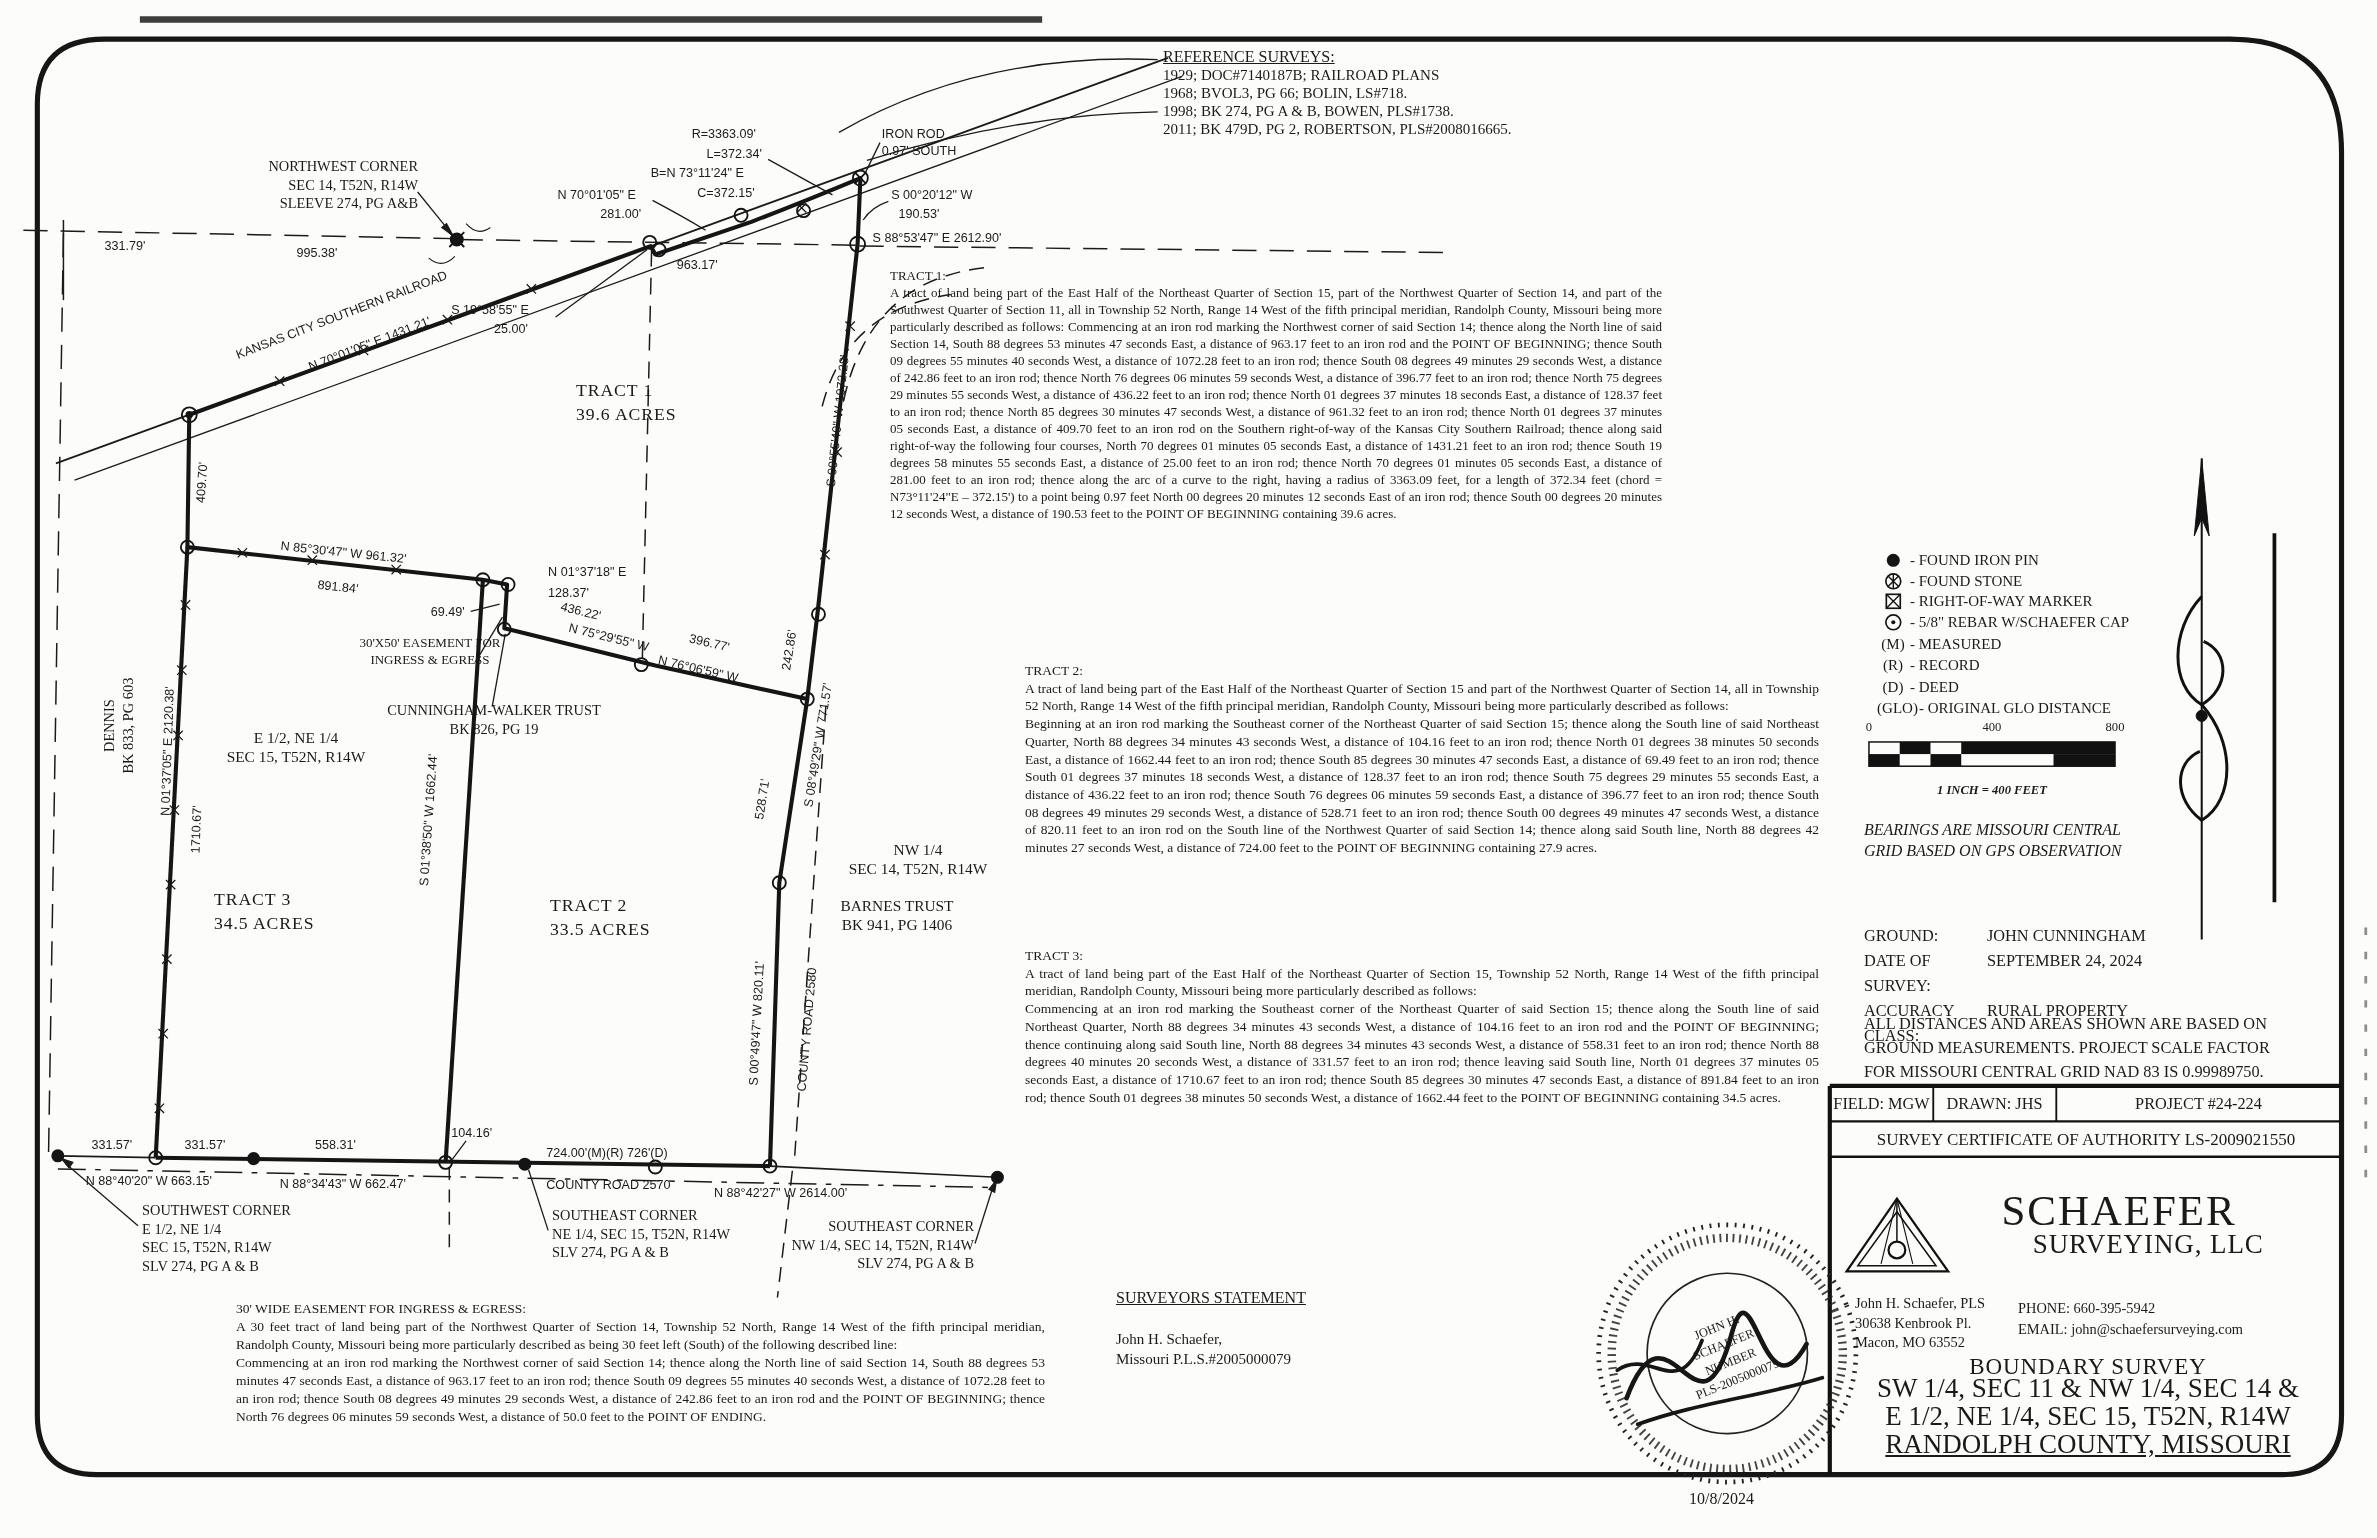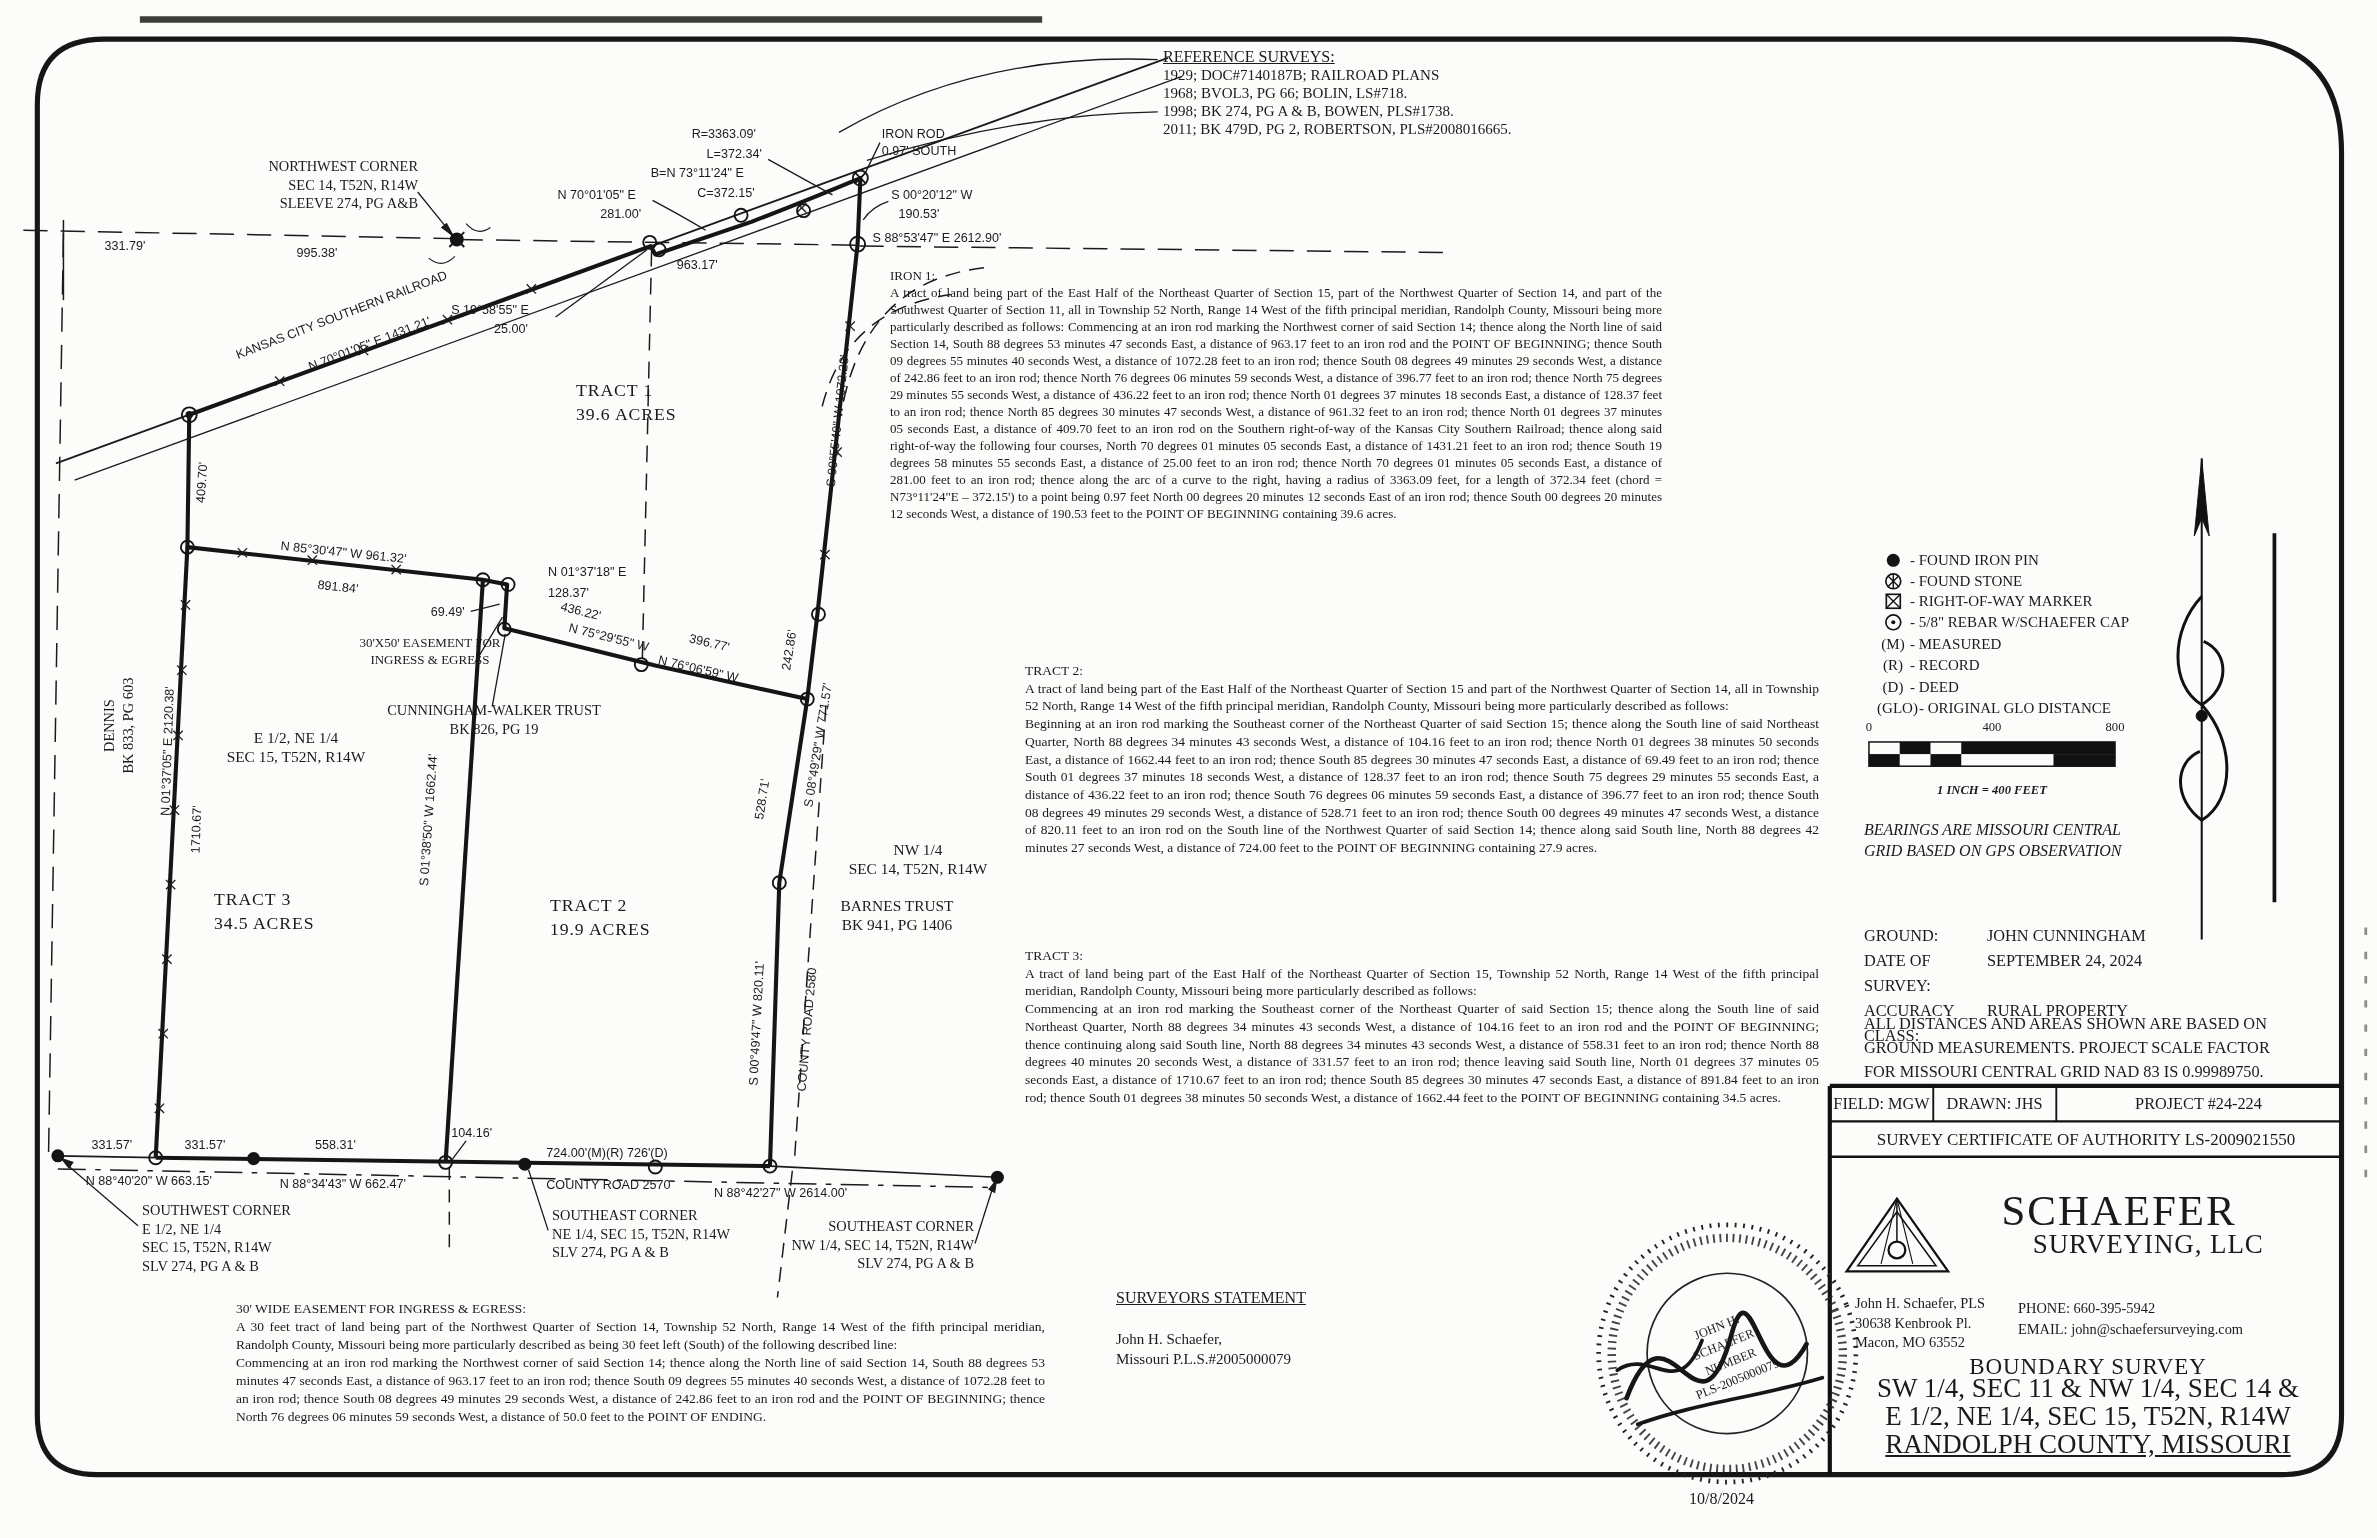--- a/index.html
+++ b/index.html
@@ -313,29 +313,29 @@
     <div>DENNIS</div>
     <div>BK 833, PG 603</div>
   </div>
 
   <div class="abs tract-label" style="left:576px;top:378px;width:186px">
     <div>TRACT 1</div>
     <div>39.6 ACRES</div>
   </div>
   <div class="abs tract-label" style="left:550px;top:893px;width:186px">
     <div>TRACT 2</div>
-    <div>19.9 ACRES</div>
+    <div>33.5 ACRES</div>
   </div>
   <div class="abs tract-label" style="left:214px;top:887px;width:186px">
     <div>TRACT 3</div>
     <div>34.5 ACRES</div>
   </div>
 
   <div class="abs para" style="left:890px;top:267px;width:772px;font-size:13px;line-height:17px">
-    <div class="hd">IRON 1:</div>
+    <div class="hd">TRACT 1:</div>
     <div class="jus">A tract of land being part of the East Half of the Northeast Quarter of Section 15, part of the Northwest Quarter of Section 14, and part of the Southwest Quarter of Section 11, all in Township 52 North, Range 14 West of the fifth principal meridian, Randolph County, Missouri being more particularly described as follows: Commencing at an iron rod marking the Northwest corner of said Section 14; thence along the North line of said Section 14, South 88 degrees 53 minutes 47 seconds East, a distance of 963.17 feet to an iron rod and the POINT OF BEGINNING; thence South 09 degrees 55 minutes 40 seconds West, a distance of 1072.28 feet to an iron rod; thence South 08 degrees 49 minutes 29 seconds West, a distance of 242.86 feet to an iron rod; thence North 76 degrees 06 minutes 59 seconds West, a distance of 396.77 feet to an iron rod; thence North 75 degrees 29 minutes 55 seconds West, a distance of 436.22 feet to an iron rod; thence North 01 degrees 37 minutes 18 seconds East, a distance of 128.37 feet to an iron rod; thence North 85 degrees 30 minutes 47 seconds West, a distance of 961.32 feet to an iron rod; thence North 01 degrees 37 minutes 05 seconds East, a distance of 409.70 feet to an iron rod on the Southern right-of-way of the Kansas City Southern Railroad; thence along said right-of-way the following four courses, North 70 degrees 01 minutes 05 seconds East, a distance of 1431.21 feet to an iron rod; thence South 19 degrees 58 minutes 55 seconds East, a distance of 25.00 feet to an iron rod; thence North 70 degrees 01 minutes 05 seconds East, a distance of 281.00 feet to an iron rod; thence along the arc of a curve to the right, having a radius of 3363.09 feet, for a length of 372.34 feet (chord = N73°11'24"E – 372.15') to a point being 0.97 feet North 00 degrees 20 minutes 12 seconds East of an iron rod; thence South 00 degrees 20 minutes 12 seconds West, a distance of 190.53 feet to the POINT OF BEGINNING containing 39.6 acres.</div>
   </div>
 
   <div class="abs para" style="left:1025px;top:662px;width:794px;font-size:13.5px;line-height:17.7px">
     <div class="hd">TRACT 2:</div>
     <div class="jus">A tract of land being part of the East Half of the Northeast Quarter of Section 15 and part of the Northwest Quarter of Section 14, all in Township 52 North, Range 14 West of the fifth principal meridian, Randolph County, Missouri being more particularly described as follows:
 Beginning at an iron rod marking the Southeast corner of the Northeast Quarter of said Section 15; thence along the South line of said Northeast Quarter, North 88 degrees 34 minutes 43 seconds West, a distance of 104.16 feet to an iron rod; thence North 01 degrees 38 minutes 50 seconds East, a distance of 1662.44 feet to an iron rod; thence South 85 degrees 30 minutes 47 seconds East, a distance of 69.49 feet to an iron rod; thence South 01 degrees 37 minutes 18 seconds West, a distance of 128.37 feet to an iron rod; thence South 75 degrees 29 minutes 55 seconds East, a distance of 436.22 feet to an iron rod; thence South 76 degrees 06 minutes 59 seconds East, a distance of 396.77 feet to an iron rod; thence South 08 degrees 49 minutes 29 seconds West, a distance of 528.71 feet to an iron rod; thence South 00 degrees 49 minutes 47 seconds West, a distance of 820.11 feet to an iron rod on the South line of the Northwest Quarter of said Section 14; thence along said South line, North 88 degrees 42 minutes 27 seconds West, a distance of 724.00 feet to the POINT OF BEGINNING containing 27.9 acres.</div>
   </div>
 
   <div class="abs para" style="left:1025px;top:947px;width:794px;font-size:13.5px;line-height:17.7px">

